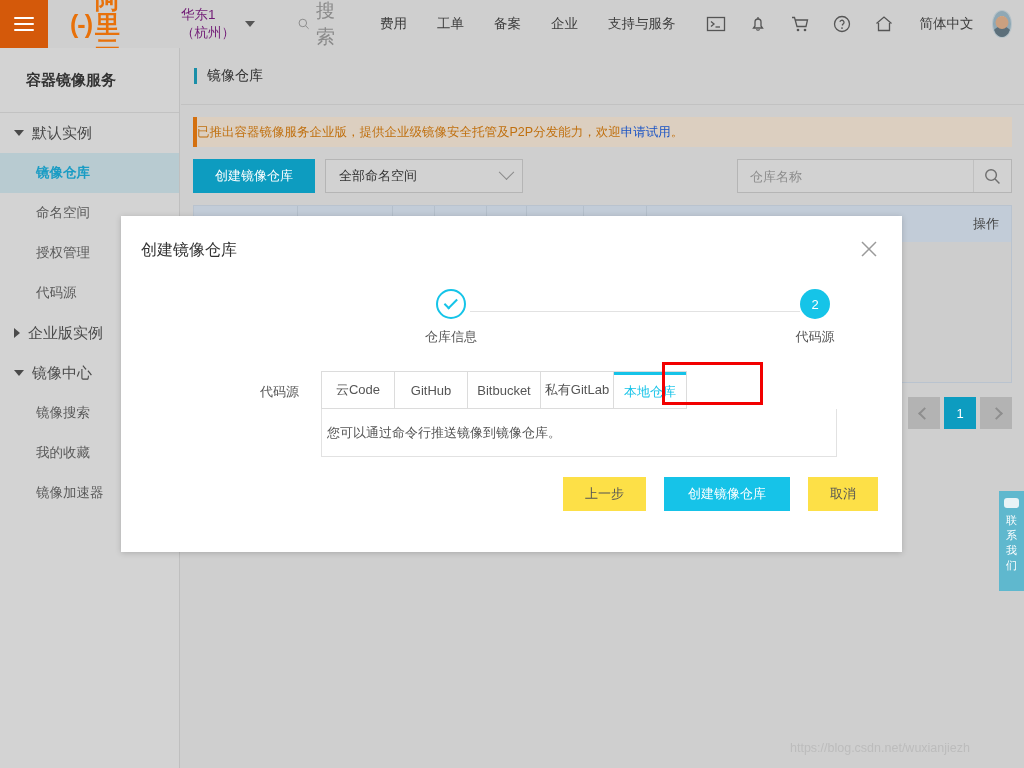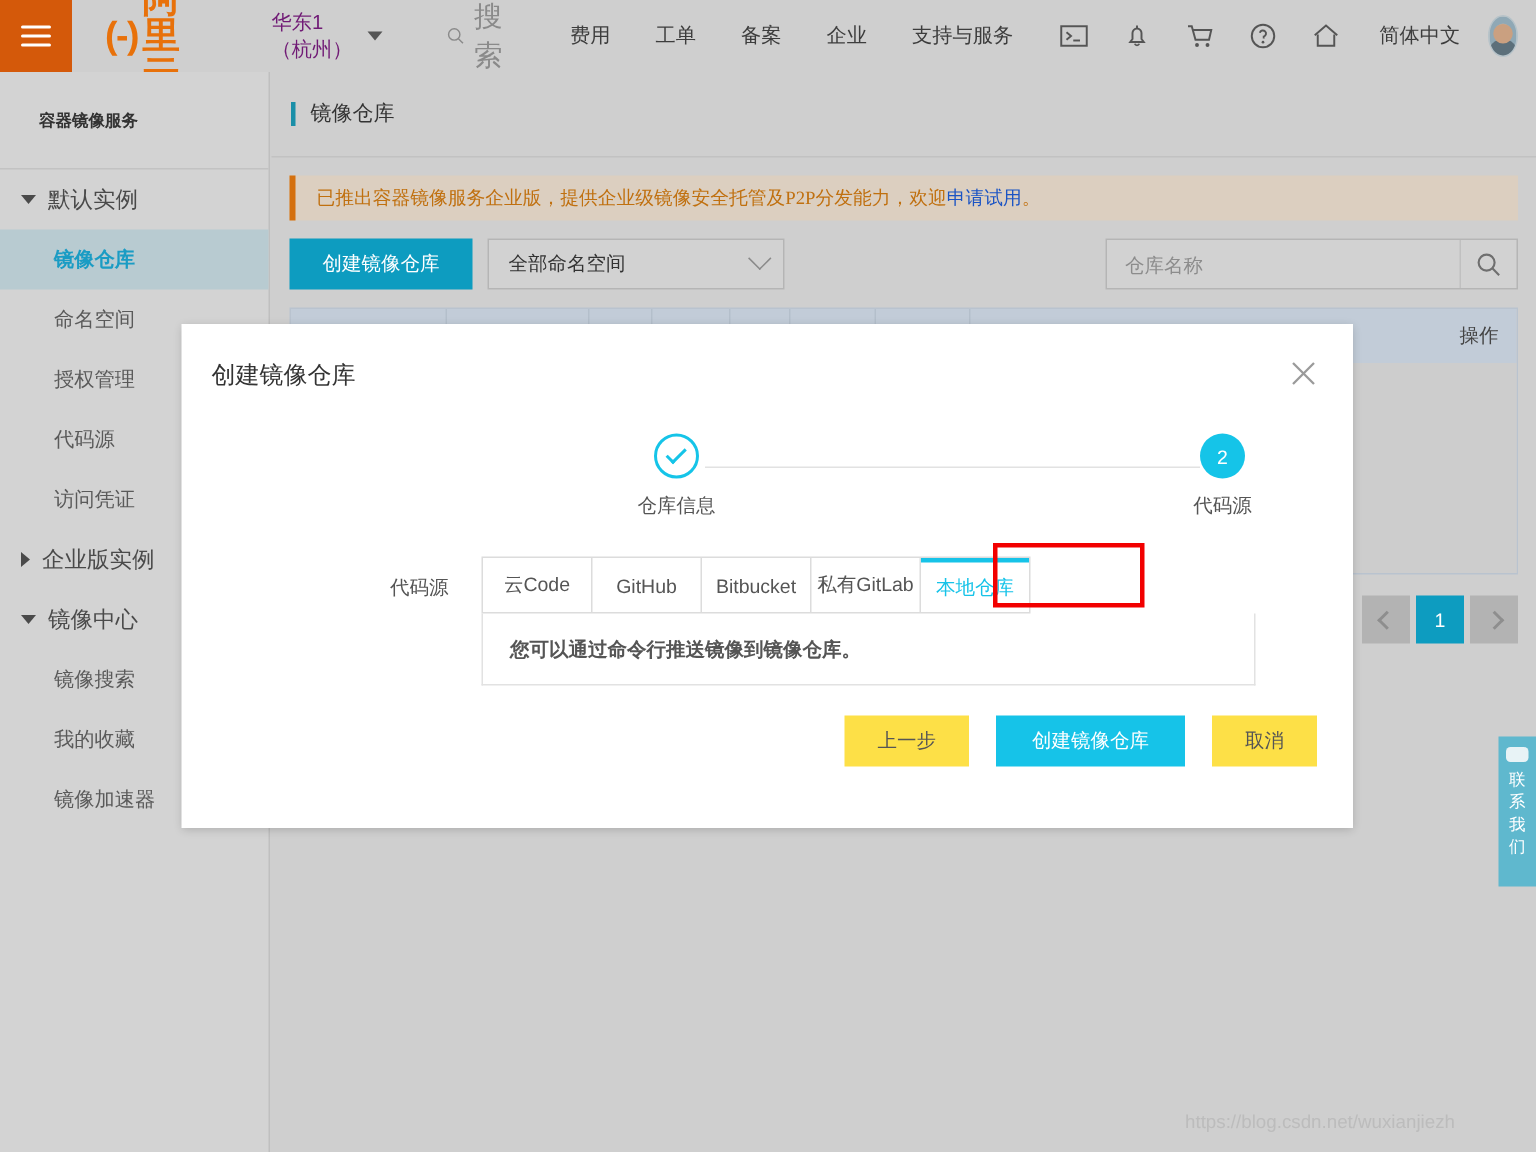--- a/index.html
+++ b/index.html
@@ -65,21 +65,21 @@
     transform: translateX(-50%); border-radius: 50%; background:#caa080; z-index:2;
   }
 
   
   .sidebar {
     position: absolute; top: 48px; left: 0; width: 180px; height: 720px;
     background: #d3d3d3; border-right: 1px solid #bfbfbf;
   }
   .side-title {
     height: 65px; display: flex; align-items: center; padding-left: 26px;
-    font-size: 11px; font-weight: bold; color: #333;
+    font-size: 15px; font-weight: bold; color: #333;
     border-bottom: 1px solid #c2c2c2;
   }
   .side-group {
     height: 40px; display: flex; align-items: center; padding-left: 14px;
     font-size: 15px; color: #4a4a4a; cursor: pointer; gap: 8px;
   }
   .tri-down { width:0;height:0;border-left:5px solid transparent;border-right:5px solid transparent;border-top:6px solid #4a4a4a; }
   .tri-right { width:0;height:0;border-top:5px solid transparent;border-bottom:5px solid transparent;border-left:6px solid #4a4a4a; }
   .side-item {
     height: 40px; display: flex; align-items: center; padding-left: 36px;
@@ -89,21 +89,21 @@
 
   
   .main { position: absolute; top: 48px; left: 181px; width: 843px; height: 720px; background: #cfcfcf; }
   .page-head { height: 57px; display: flex; align-items: center; padding-left: 13px; border-bottom: 1px solid #c2c2c2; }
   .page-head .bar { width: 3px; height: 16px; background: #1a8fa8; margin-right: 10px; }
   .page-head .ttl { font-size: 14px; color: #333; }
 
   .banner {
     margin: 12px 12px 0 12px; height: 30px; background: #dccfc0;
     border-left: 4px solid #d4700f; display: flex; align-items: center;
-    padding-left: 14px; font-size: 12.5px; color: #c0700f; font-family: Liberation Serif, serif;
+    padding-left: 0; font-size: 12.5px; color: #c0700f;
   }
   .banner a { color: #1b54c4; text-decoration: none; }
 
   .toolbar { margin: 12px 12px 0 12px; display: flex; align-items: center; height: 34px; }
   .btn-primary {
     background: #0d9cc0; color: #fff; font-size: 13px; border: none;
     height: 34px; padding: 0 22px; cursor: pointer;
   }
   .ns-select {
     margin-left: 10px; width: 198px; height: 34px; background: #d2d2d2;
@@ -182,21 +182,21 @@
     position: relative; white-space: nowrap;
   }
   .tab:last-child { border-right: none; }
   .tab.sel { color: #16c3e8; border-top: 3px solid #16c3e8; }
   .hl-box {
     position: absolute; left: 662px; top: 362px; width: 101px; height: 43px;
     border: 3px solid #f20000; pointer-events: none; z-index: 60;
   }
   .info-box {
     margin-top: 0; width: 516px; height: 48px; border: 1px solid #e2e2e2; border-top: none;
-    display: flex; align-items: center; padding-left: 18px; font-size: 13px; color: #555; font-weight: bold;
+    display: flex; align-items: center; padding-left: 5px; font-size: 13px; color: #555;
   }
   .modal-actions { position: absolute; right: 24px; bottom: 41px; display: flex; gap: 18px; }
   .btn {
     height: 34px; font-size: 13px; border: none; cursor: pointer; padding: 0 22px;
     font-family: "Liberation Sans", sans-serif;
   }
   .btn-grey { background: #fde047; color: #555; }
   .btn-cyan { background: #16c3e8; color: #fff; padding: 0 24px; }
 </style>
 </head>
@@ -275,23 +275,20 @@
       <span>镜像仓库</span>
     </div>
     <div class="side-item">
       <span>命名空间</span>
     </div>
     <div class="side-item">
       <span>授权管理</span>
     </div>
     <div class="side-item">
       <span>代码源</span>
-    </div>
-    <div class="side-item">
-      <span>访问凭证</span>
     </div>
 
     <div class="side-group">
       <span class="tri-right"></span>
       <span>企业版实例</span>
     </div>
 
     <div class="side-group">
       <span class="tri-down"></span>
       <span>镜像中心</span>

